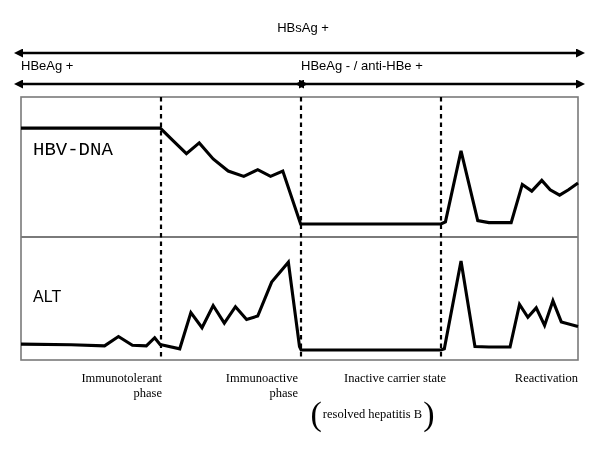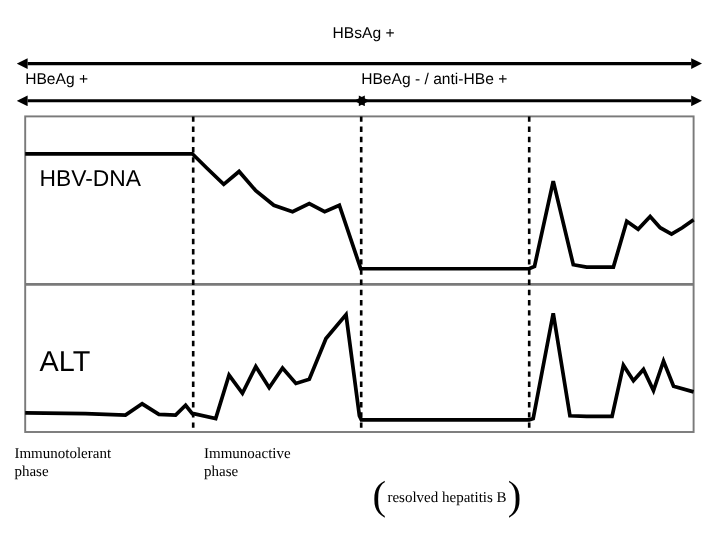--- a/index.html
+++ b/index.html
@@ -46,30 +46,31 @@
     top: 58px;
     left: 301px;
     width: 277px;
     font-size: 13px;
   }
   
   #hbv-dna-series-label {
     top: 139px;
     left: 33px;
     font-size: 19px;
+    font-family: Liberation Mono, monospace;
   }
   #alt-series-label {
     top: 288px;
     left: 33px;
-    font-size: 24px;
+    font-size: 16px;
   }
   
   .phase-caption {
     position: absolute;
-    text-align: left;
+    text-align: right;
     font-size: 12.5px;
     line-height: 15px;
     font-family: "Liberation Serif", serif;
   }
   #phase-0 { top: 371px; left: 12px;  width: 150px; }
   #phase-1 { top: 371px; left: 170px; width: 128px; }
   #phase-2 { top: 371px; left: 296px; width: 150px; }
   #phase-3 { top: 371px; left: 448px; width: 130px; }
   .paren-block {
     position: absolute;
@@ -145,21 +146,27 @@
   <div class="phase-caption" id="phase-0">
     <div>Immunotolerant</div>
     <div>phase</div>
   </div>
 
   <div class="phase-caption" id="phase-1">
     <div>Immunoactive</div>
     <div>phase</div>
   </div>
 
+  <div class="phase-caption" id="phase-2">
+    <div>Inactive carrier state</div>
+  </div>
 
+  <div class="phase-caption" id="phase-3">
+    <div>Reactivation</div>
+  </div>
 
   <div class="paren-block">
     <div class="paren-row">
       <span class="paren-glyph">(</span>
       <span class="paren-lines">
         <span>resolved hepatitis B</span><br>
       </span>
       <span class="paren-glyph">)</span>
     </div>
   </div>

